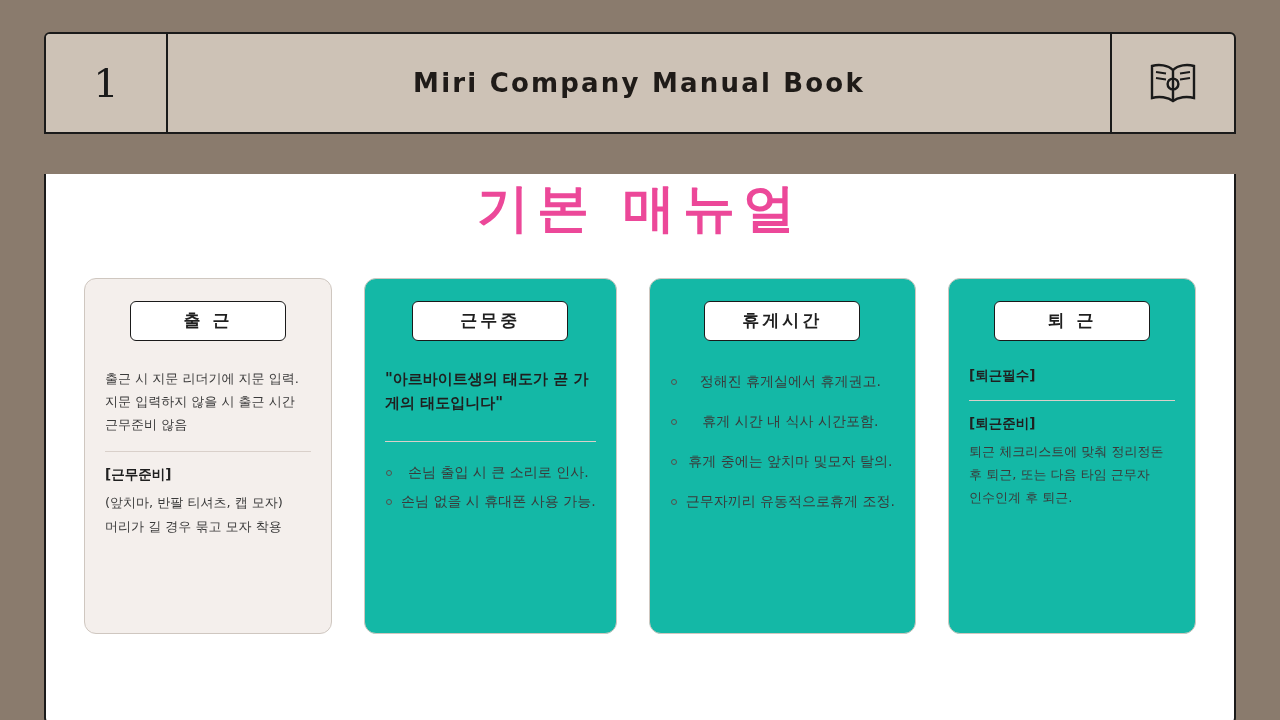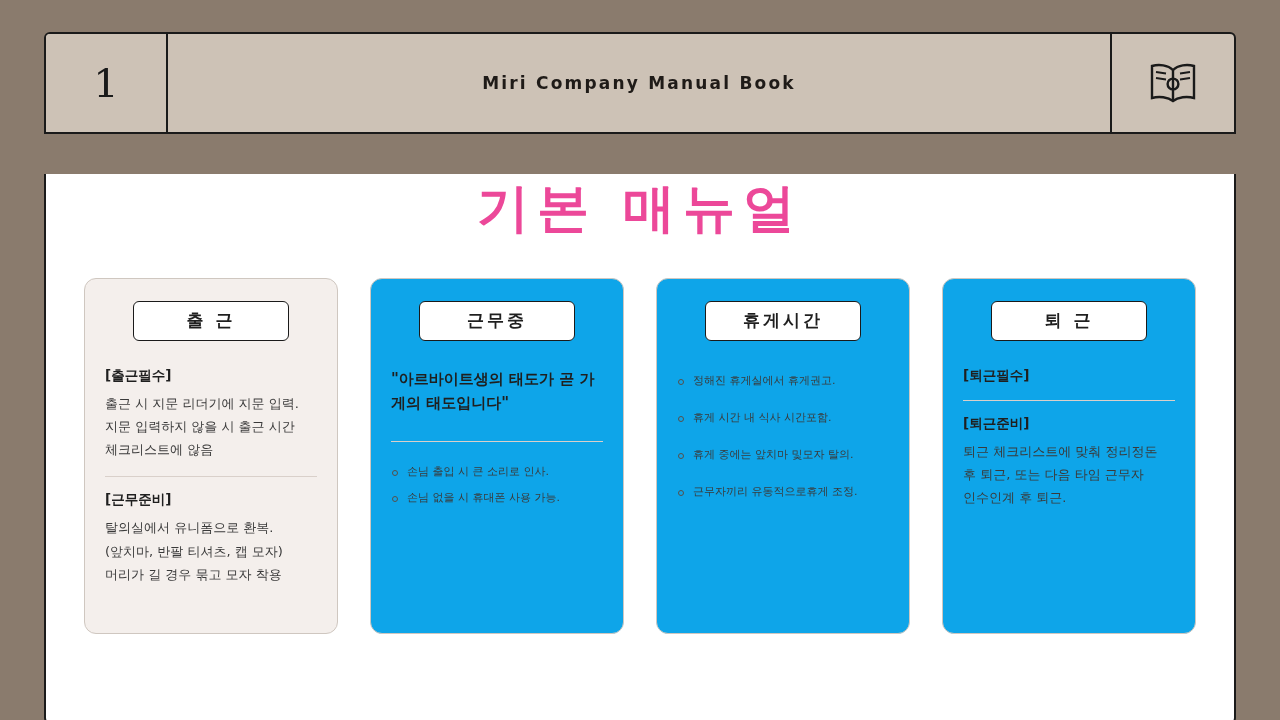--- a/index.html
+++ b/index.html
@@ -49,21 +49,21 @@
   }
   .header-title {
     flex: 1;
     display: flex;
     align-items: center;
     justify-content: center;
     border-right: 2px solid #1a1a1a;
     box-sizing: border-box;
   }
   .header-title span {
-    font-size: 17px;
+    font-size: 26px;
     letter-spacing: 2.2px;
     font-weight: bold;
     color: #1f1b18;
   }
   .header-icon {
     width: 122px;
     display: flex;
     align-items: center;
     justify-content: center;
   }
@@ -91,21 +91,21 @@
   .cards {
     display: flex;
     gap: 32px;
     padding: 0 38px;
     margin-top: 34px;
     box-sizing: border-box;
   }
 
   .card {
     flex: 1;
-    background: #0ea5e9;
+    background: #14b8a6;
     border: 1.5px solid #cfc7c0;
     border-radius: 12px;
     min-height: 356px;
     box-sizing: border-box;
     padding: 22px 20px 18px 20px;
     position: relative;
   }
   .card.tinted { background: #f4efec; }
 
   .card-badge {
@@ -147,24 +147,25 @@
   }
 
   ul.bullets {
     list-style: none;
     margin: 0;
     padding: 0;
   }
   ul.bullets li {
     position: relative;
     padding-left: 16px;
-    font-size: 11px;
+    font-size: 14px;
     color: #3a3a3a;
     margin-bottom: 16px;
     white-space: nowrap;
+    text-align: center;
   }
   ul.bullets li:before {
     content: "";
     position: absolute;
     left: 1px;
     top: 6px;
     width: 4px;
     height: 4px;
     border: 1px solid #55504c;
     border-radius: 50%;
@@ -197,30 +198,28 @@
 
   <div class="body">
 
     <div class="page-title">기본 매뉴얼</div>
 
     <div class="cards">
 
       <div class="card tinted">
         <div class="card-badge">출 근</div>
         <div class="card-body">
-          <div class="sec-head">[출근필수]</div>
           <div class="sec-lines">
             <div>출근 시 지문 리더기에 지문 입력.</div>
             <div>지문 입력하지 않을 시 출근 시간</div>
-            <div>체크리스트에 않음</div>
+            <div>근무준비 않음</div>
           </div>
           <div class="divider"></div>
           <div class="sec-head">[근무준비]</div>
           <div class="sec-lines">
-            <div>탈의실에서 유니폼으로 환복.</div>
             <div>(앞치마, 반팔 티셔츠, 캡 모자)</div>
             <div>머리가 길 경우 묶고 모자 착용</div>
           </div>
         </div>
       </div>
 
       <div class="card">
         <div class="card-badge">근무중</div>
         <div class="card-body">
           <div class="quote">"아르바이트생의 태도가 곧 가게의 태도입니다"</div>

